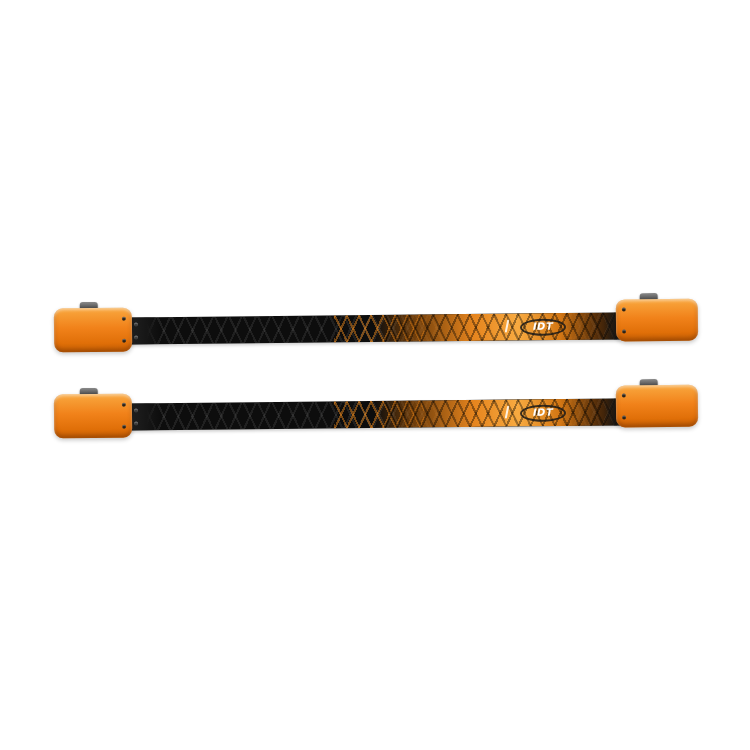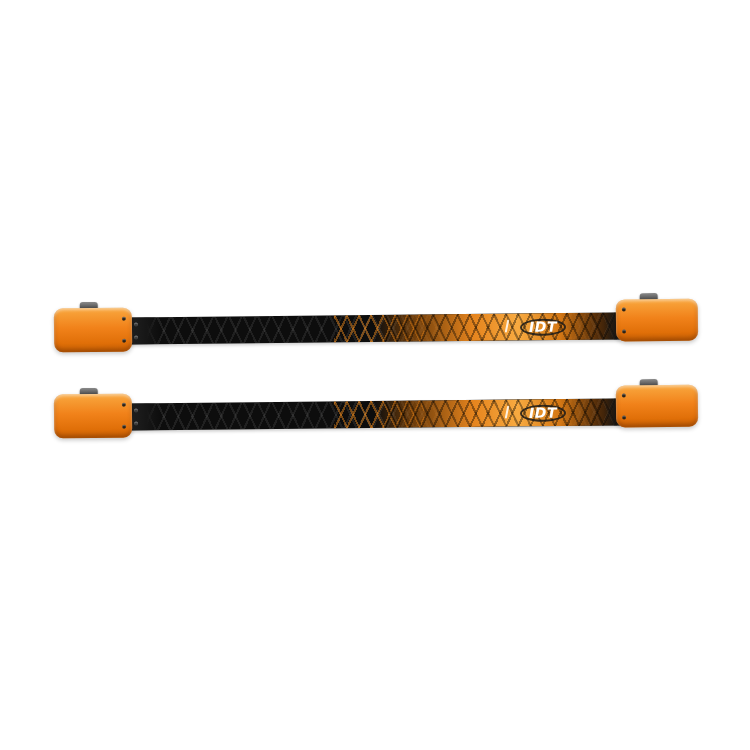--- a/index.html
+++ b/index.html
@@ -90,21 +90,21 @@
   .micromark{
     position:absolute;right:114px;top:6px;width:2px;height:13px;
     background:rgba(255,255,255,.85);transform:rotate(12deg);border-radius:1px;
   }
   .logo{
     position:absolute;right:56px;top:50%;transform:translateY(-50%);
     width:46px;height:17px;border:2px solid rgba(25,25,25,.85);border-radius:50%;
     display:flex;align-items:center;justify-content:center;box-sizing:border-box;
   }
   .logo span{
-    font-style:italic;font-weight:700;font-size:14px;line-height:1;
+    font-style:italic;font-weight:700;font-size:10px;line-height:1;
     color:var(--logo-text,#ffffff);letter-spacing:.5px;
   }
 </style>
 </head>
 <body>
 
 <div class="stage">
 
   <div class="ski ski-top">
     <div class="nub nub-left"></div>

